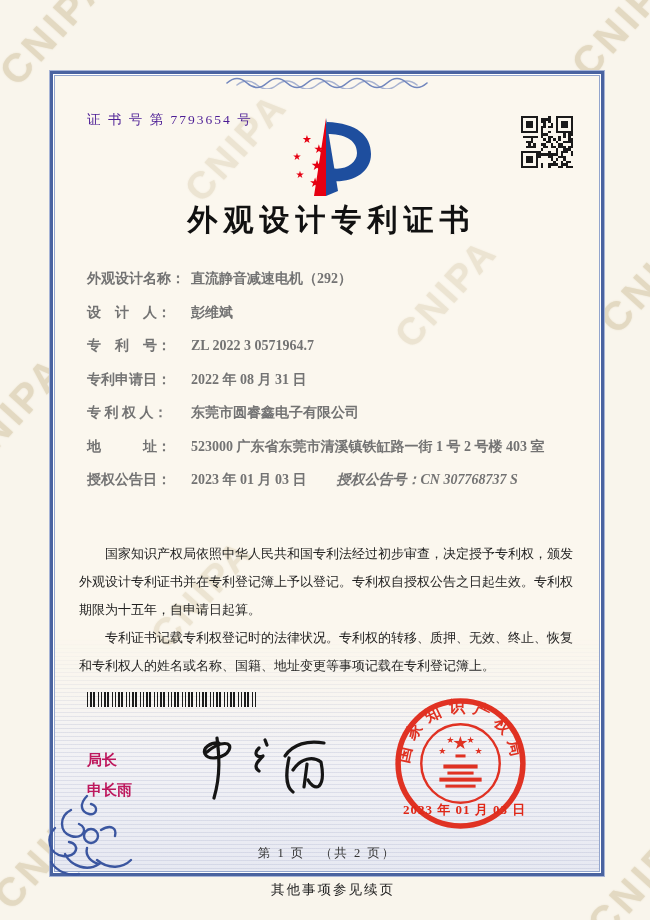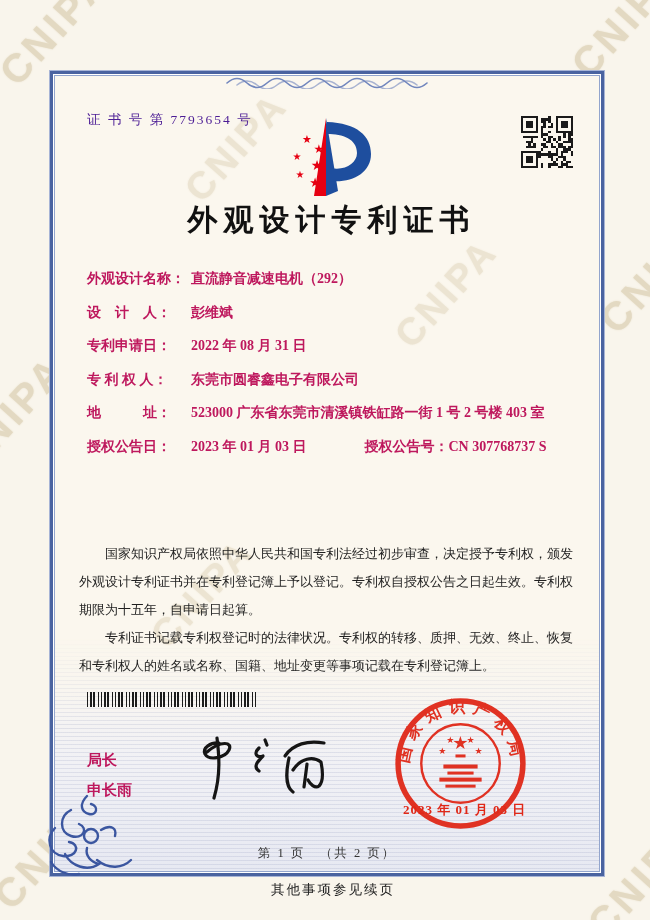--- a/index.html
+++ b/index.html
@@ -27,23 +27,23 @@
 
   .cert-number{position:absolute;left:34px;top:37px;font-size:13.5px;letter-spacing:2px;color:#4c1d95;z-index:3;}
   .qr{position:absolute;left:468px;top:42px;width:52px;height:52px;z-index:3;}
   .logo{position:absolute;left:222px;top:36px;width:104px;height:94px;z-index:3;}
   .top-orn{position:absolute;left:170px;top:-1px;width:210px;height:16px;z-index:3;opacity:.85;}
 
   .title{position:absolute;left:9px;right:0;top:126px;text-align:center;font-size:30px;
          font-weight:bold;letter-spacing:6px;color:#111;z-index:3;}
 
   .fields{position:absolute;left:34px;top:196px;display:flex;flex-direction:column;gap:15.5px;
-          font-size:14px;font-weight:bold;color:#be185d;z-index:3;white-space:nowrap;}
+          font-size:14px;font-weight:bold;color:#737373;z-index:3;white-space:nowrap;}
   .frow .flabel{display:inline-block;min-width:104px;}
-  .grant-no{margin-left:58px;}
+  .grant-no{margin-left:30px;font-style:italic;}
 
   .legal{position:absolute;left:26px;top:466px;width:494px;font-size:13px;line-height:28px;
          text-align:justify;color:#1f1f1f;z-index:3;}
   .legal p{margin:0;text-indent:2em;}
 
   .barcode{position:absolute;left:34px;top:618px;width:170px;height:15px;z-index:3;
         background:repeating-linear-gradient(90deg,
           #1b1b1b 0 1px, transparent 1px 3px, #1b1b1b 3px 5px, transparent 5px 6px,
           #1b1b1b 6px 8px, transparent 8px 11px, #1b1b1b 11px 12px, transparent 12px 14px);}
 
@@ -337,20 +337,23 @@
     <div class="title">外观设计专利证书</div>
 
     <div class="fields">
       <div class="frow">
         <span class="flabel">外观设计名称：</span><span>直流静音减速电机（292）</span>
       </div>
       <div class="frow">
         <span class="flabel">设　计　人：</span><span>彭维斌</span>
       </div>
       <div class="frow">
+        <span class="flabel">专　利　号：</span><span>ZL 2022 3 0571964.7</span>
+      </div>
+      <div class="frow">
         <span class="flabel">专利申请日：</span><span>2022 年 08 月 31 日</span>
       </div>
       <div class="frow">
         <span class="flabel">专 利 权 人：</span><span>东莞市圆睿鑫电子有限公司</span>
       </div>
       <div class="frow">
         <span class="flabel">地　　　址：</span><span>523000 广东省东莞市清溪镇铁缸路一街 1 号 2 号楼 403 室</span>
       </div>
       <div class="frow">
         <span class="flabel">授权公告日：</span><span>2023 年 01 月 03 日</span><span class="grant-no"><span>授权公告号：</span><span>CN 307768737 S</span></span>

